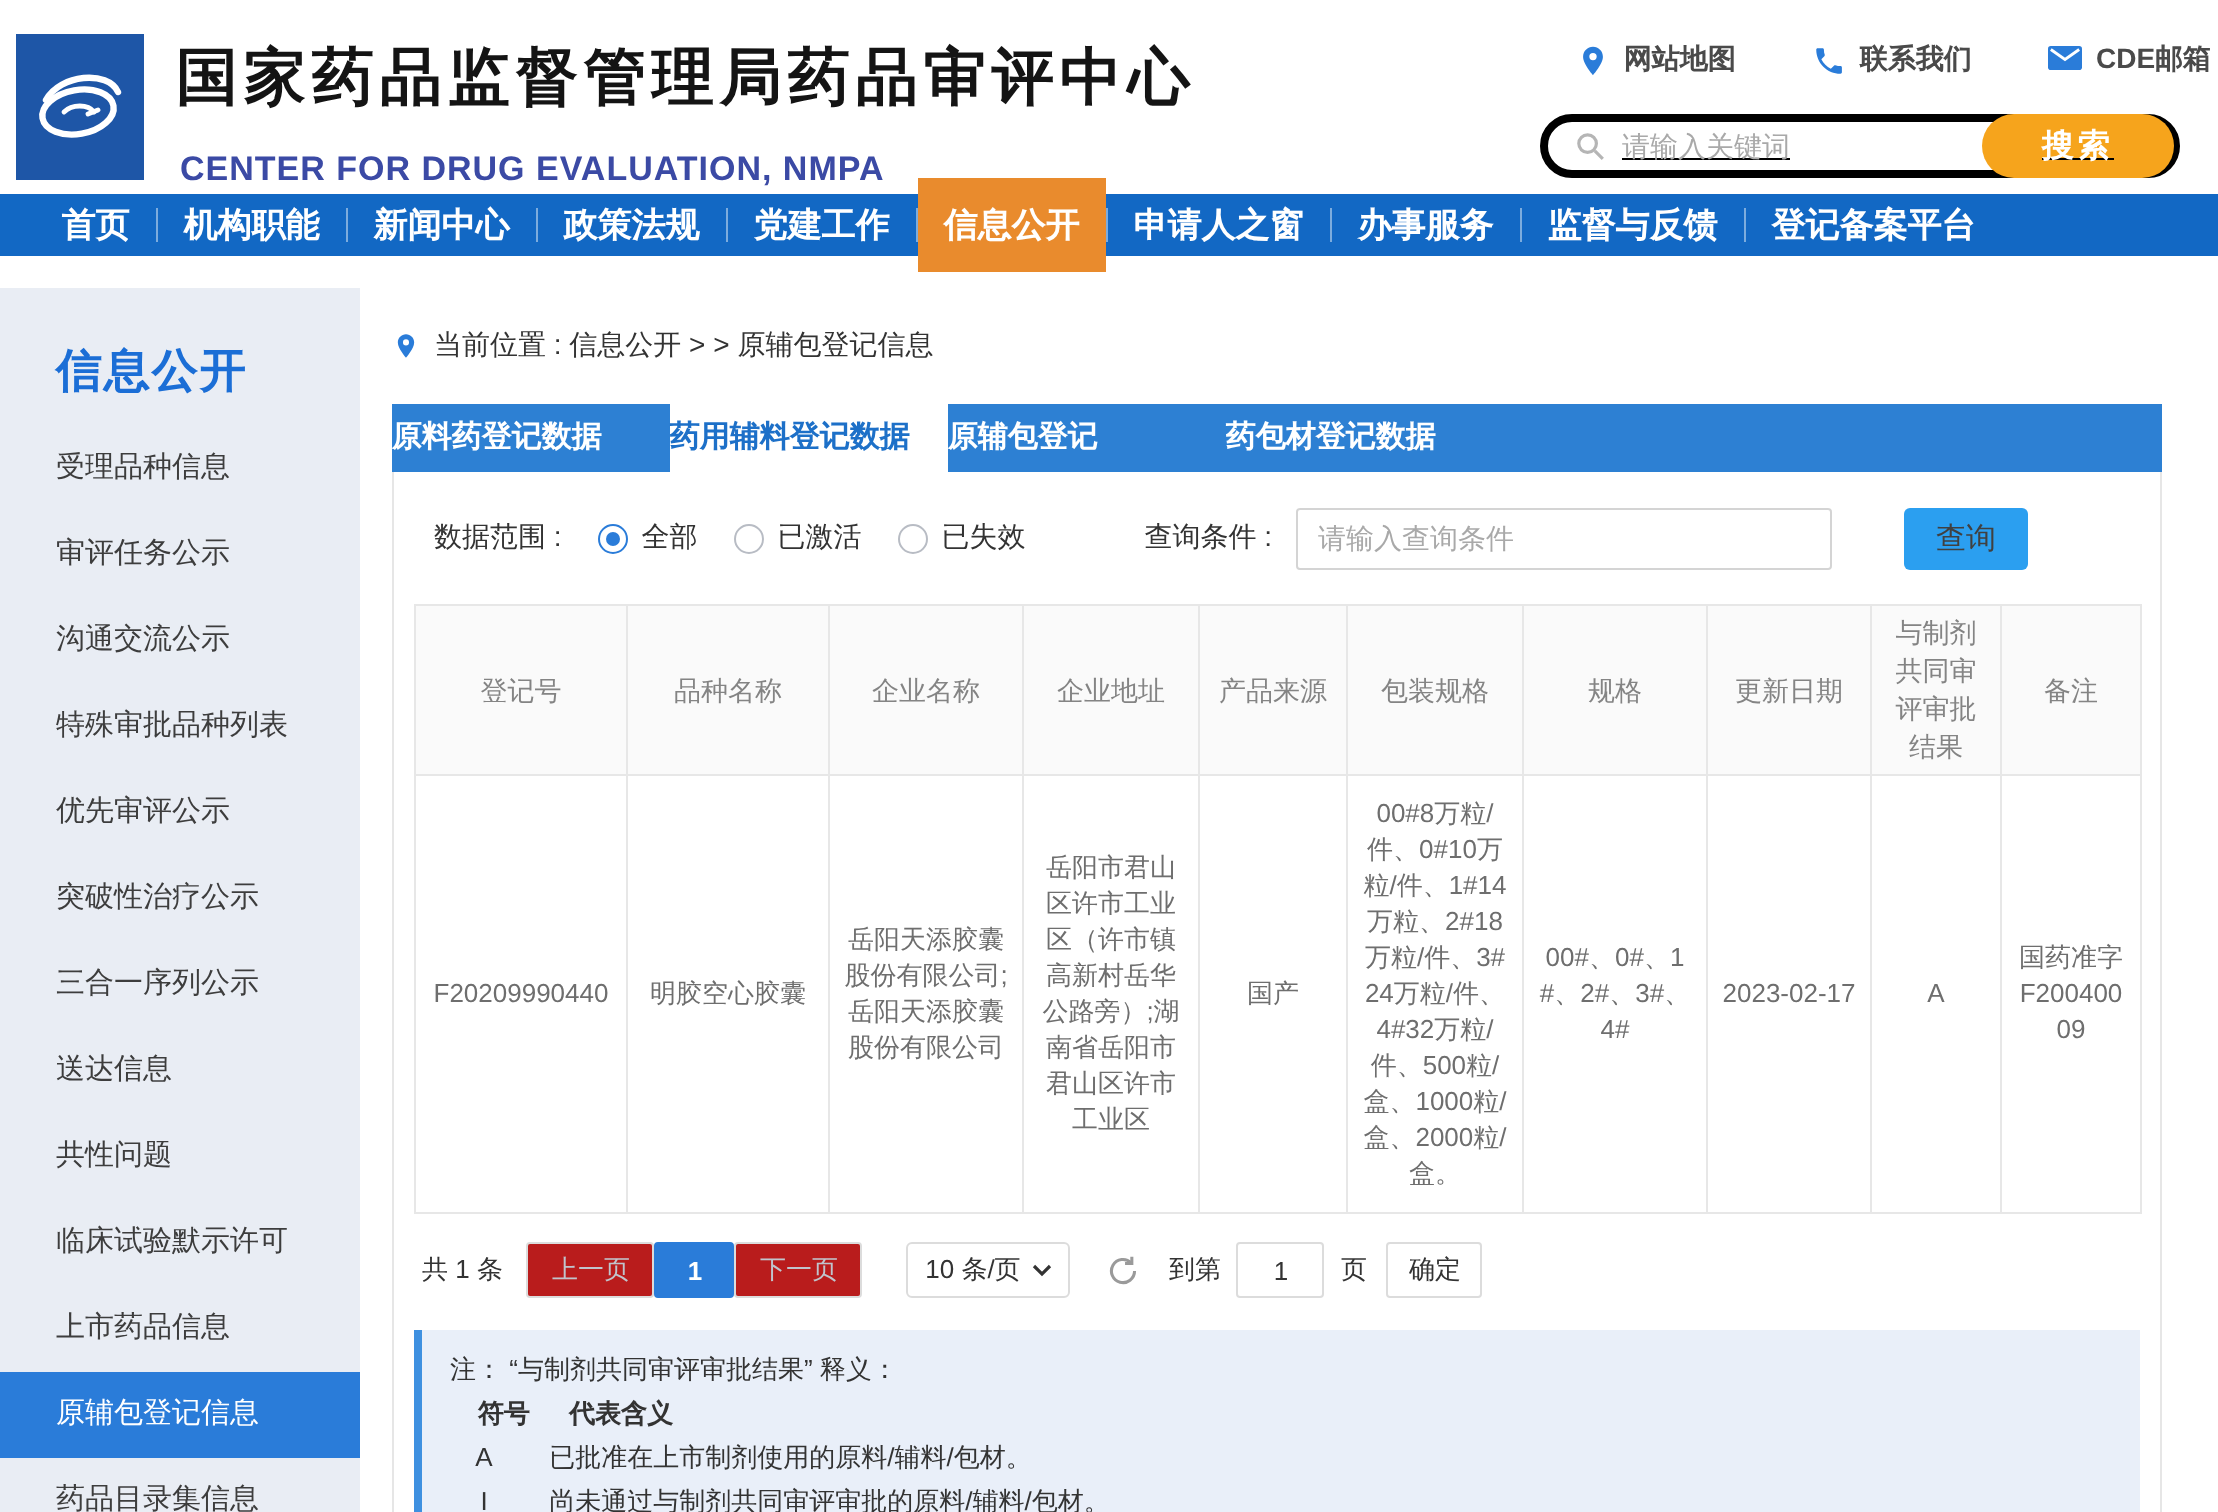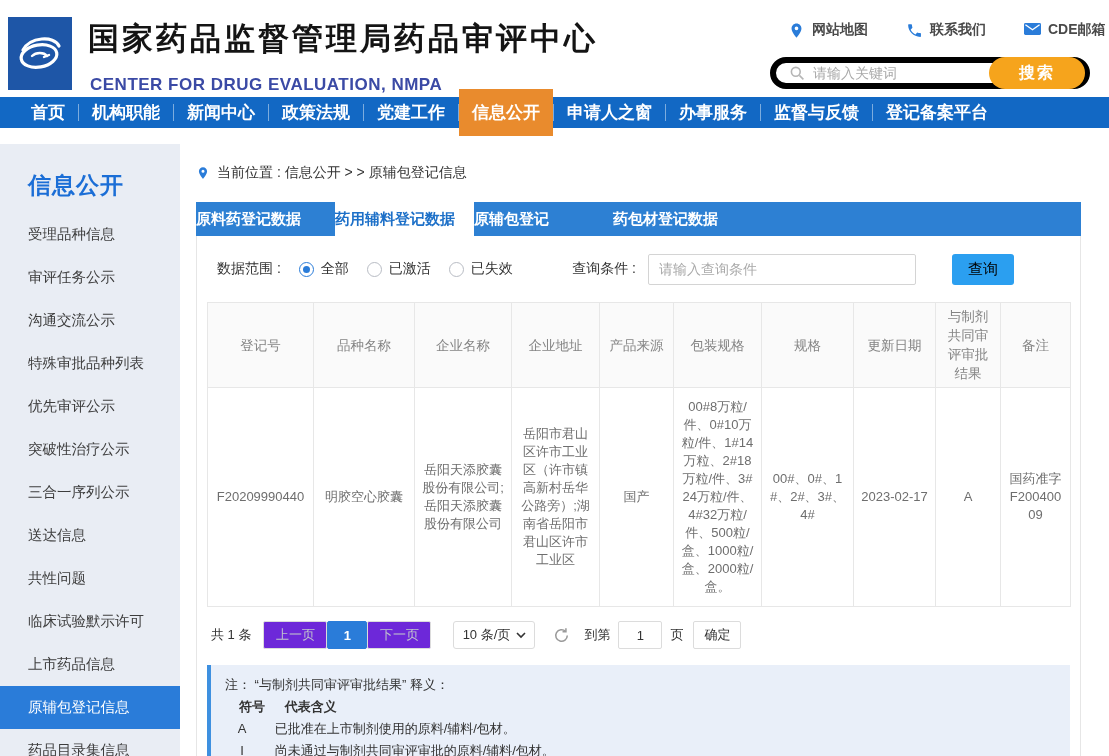--- a/index.html
+++ b/index.html
@@ -7,21 +7,21 @@
   .page { position:relative; width:1109px; height:756px; overflow:hidden; background:#fff; }
 
   
   .header { position:absolute; top:0; left:0; width:1109px; height:97px; background:#fff; }
   .logo { position:absolute; left:8px; top:17px; width:64px; height:73px; }
   .site-title { position:absolute; left:88px; top:18px; font-size:31px; font-weight:bold; color:#141414; letter-spacing:3px; white-space:nowrap; }
   .site-subtitle { position:absolute; left:90px; top:75px; font-size:17px; font-weight:bold; color:#3b4aa5; letter-spacing:.5px; white-space:nowrap; }
   .quick-links { position:absolute; left:788px; top:21px; display:flex; gap:38px; align-items:center; }
   .quick-link { display:flex; align-items:center; gap:7px; font-size:14px; color:#4a4a4a; text-decoration:none; cursor:pointer; white-space:nowrap;font-weight:bold; }
   .quick-link .qicon { display:inline-flex; width:17px; height:17px; }
-  .search-bar { position:absolute; left:770px; top:57px; width:320px; height:32px; border:6px solid #000000; border-radius:16px; background:#fff; display:flex; align-items:center; }
+  .search-bar { position:absolute; left:770px; top:57px; width:320px; height:32px; border:4px solid #000000; border-radius:16px; background:#fff; display:flex; align-items:center;text-decoration:underline; }
   .sicon { display:inline-flex; margin-left:13px; }
   .search-input { flex:1; min-width:0; border:0; outline:none; background:transparent; padding:0 8px; font-size:14px; color:#333; }
   .search-input::placeholder { color:#a9a9a9; }
   .search-btn { width:96px; height:32px; margin-right:-1px; border:0; border-radius:16px; background:#f6a41c; color:#fff; font-size:16px; font-weight:bold; cursor:pointer; letter-spacing:2px; }
 
   
   .nav { position:absolute; top:97px; left:0; width:1109px; height:31px; background:#1268c4; display:flex; align-items:center; justify-content:flex-start; padding:0 48px 0 18px; }
   .nav-item { height:47px; line-height:47px; padding:0 13px; color:#fff; font-size:17px; font-weight:bold; white-space:nowrap; text-decoration:none; cursor:pointer; }
   .nav-item.active { background:#e98b2d; }
   .nav-sep { width:1px; height:17px; background:rgba(255,255,255,.45); }
@@ -44,29 +44,29 @@
   .panel { position:absolute; left:16px; top:92px; width:885px; background:#fff; border:1px solid #e6e6e6; border-top:none; padding:0 10px 16px; }
 
   .filter-row { display:flex; align-items:center; height:66px; padding-left:10px; font-size:14px; color:#333; }
   .radio-opt { display:flex; align-items:center; cursor:pointer; margin-left:18px; }
   .radio { width:15px; height:15px; border-radius:50%; border:1px solid #b8bcc4; background:#fff; position:relative; margin-right:7px; flex:0 0 auto; }
   .radio.checked { border-color:#2a7cd9; }
   .radio.checked::after { content:""; position:absolute; left:3px; top:3px; width:7px; height:7px; border-radius:50%; background:#2a7cd9; }
   .query-label { margin-left:auto; }
   .query-input { width:268px; height:31px; border:1px solid #d4d4d4; border-radius:2px; margin-left:12px; padding:0 10px; font-size:14px; color:#333; outline:none; }
   .query-input::placeholder { color:#a9a9a9; }
-  .query-btn { width:62px; height:31px; margin:0 56px 0 36px; border:0; border-radius:3px; background:#2b9ff0; color:#000000; font-size:15px; cursor:pointer; }
+  .query-btn { width:62px; height:31px; margin:0 56px 0 36px; border:0; border-radius:3px; background:#2b9ff0; color:#404040; font-size:15px; cursor:pointer; }
 
   .data-table { width:863px; border-collapse:collapse; table-layout:fixed; }
   .data-table th { height:62px; background:#fafafa; border:1px solid #e7e7e7; color:#848484; font-weight:normal; font-size:13.5px; padding:4px 6px; text-align:center; line-height:19px; }
   .data-table td { border:1px solid #e7e7e7; color:#6e6e6e; font-size:13px; line-height:18px; padding:10px 6px; text-align:center; word-break:break-all; }
 
   .pagination { display:flex; align-items:center; margin:14px 0 0 4px; font-size:13px; color:#333; }
   .total { margin-right:12px; }
-  .pg-btn { min-width:64px; height:28px; border:1px solid #dcdcdc; border-radius:2px; background:#6d28d9; font-size:13px; color:#333; cursor:pointer; }
+  .pg-btn { min-width:64px; height:28px; border:1px solid #dcdcdc; border-radius:2px; background:#b91c1c; font-size:13px; color:#333; cursor:pointer; }
   .pg-btn.disabled { color:#c0c4cc; }
   .pg-btn.current { min-width:40px; background:#2a7cd9; border-color:#2a7cd9; color:#fff; font-weight:bold; }
   .page-size { display:flex; align-items:center; justify-content:center; gap:6px; width:82px; height:28px; border:1px solid #dcdcdc; border-radius:3px; margin-left:22px; cursor:pointer; background:#fff; }
   .refresh { display:inline-flex; width:17px; height:17px; margin:0 14px 0 18px; cursor:pointer; }
   .goto-input { width:44px; height:28px; border:1px solid #dcdcdc; border-radius:2px; margin:0 8px; text-align:center; font-size:13px; color:#333; outline:none; }
   .goto-label { margin-right:0; }
   .goto-suffix { margin-right:10px; }
   .confirm-btn { width:48px; height:28px; border:1px solid #dcdcdc; border-radius:2px; background:#fff; font-size:13px; color:#333; cursor:pointer; }
 
   .note { margin-top:16px; background:#e9eff9; border-left:4px solid #3e90e0; padding:9px 14px; font-size:13px; color:#333; line-height:22px; }

